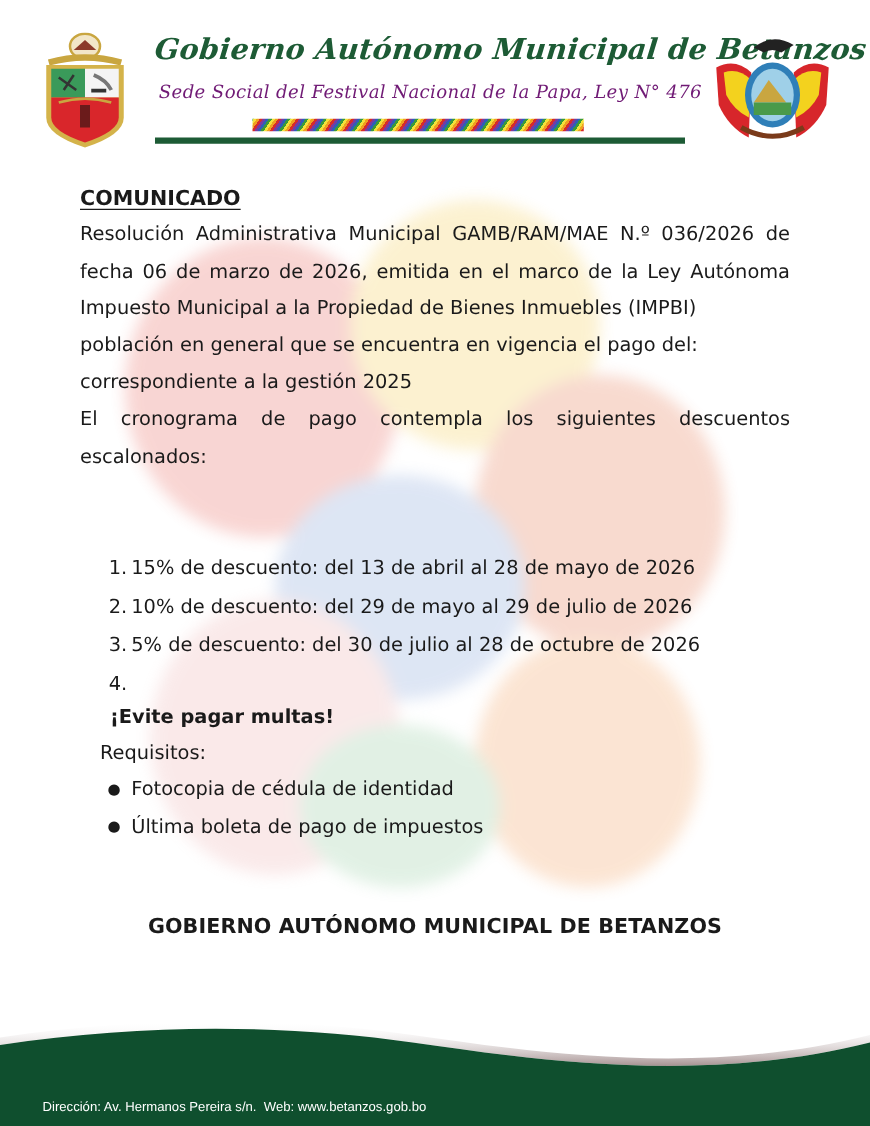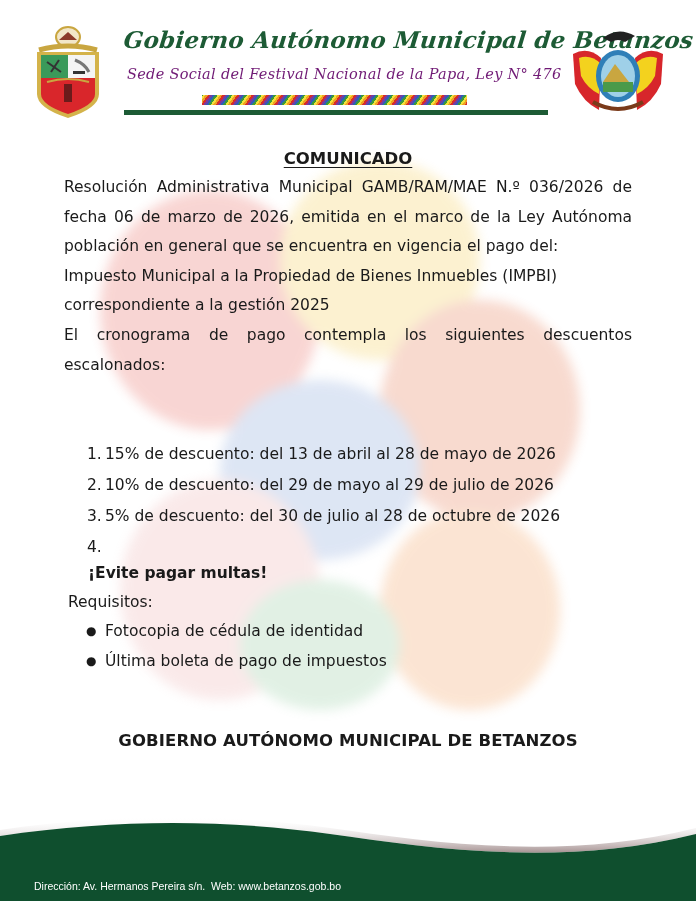--- a/index.html
+++ b/index.html
@@ -14,29 +14,29 @@
   .crest-left { position: absolute; left: 33px; top: 26px; width: 70px; height: 94px; }
   .crest-right { position: absolute; left: 563px; top: 24px; width: 110px; height: 94px; }
   .title-script { position: absolute; left: 124px; top: 26px; font-family: "DejaVu Serif", serif; font-style: italic; font-weight: bold; font-size: 23px; color: #1d5b35; letter-spacing: 0.2px; white-space: nowrap; transform: skewX(-6deg); }
   .subtitle-script { position: absolute; left: 127px; top: 66px; font-family: "DejaVu Serif", serif; font-style: italic; font-size: 14.5px; color: #701a75; white-space: nowrap; letter-spacing: 0.3px; }
   .aguayo { position: absolute; left: 202px; top: 95px; width: 265px; height: 10px;
     background: repeating-linear-gradient(-55deg, #d62b2b 0 2px, #f0a020 2px 4px, #f3e23a 4px 6px, #3a9a3a 6px 8px, #2e5fb8 8px 10px, #7a3aa0 10px 12px); }
   .green-rule { position: absolute; left: 124px; top: 110px; width: 424px; height: 5px; background: #1d5b35; }
 
   
   .content { position: absolute; left: 64px; top: 0; width: 568px; font-size: 15.5px; line-height: 29.6px; color: #1a1a1a; }
-  .heading { position: absolute; left: 0; top: 144px; width: 568px; text-align: center; font-weight: bold; font-size: 16.5px; text-decoration: underline; text-underline-offset: 3px; }
+  .heading { position: absolute; left: 0; top: 144px; width: 568px; text-align: left; font-weight: bold; font-size: 16.5px; text-decoration: underline; text-underline-offset: 3px; }
   .para { position: absolute; left: 0; width: 568px; text-align: justify; text-align-last: left; }
   .line { display: block; }
   .justify-line { display: block; text-align: justify; text-align-last: justify; }
   .ol { position: absolute; left: 0; top: 440px; width: 568px; margin: 0; padding: 0; list-style: none; }
   .ol li { position: relative; padding-left: 41px; height: 31px; line-height: 29.6px; white-space: nowrap; }
   .ol li .num { position: absolute; left: 23px; }
   .bold-line { position: absolute; left: 0; top: 559px; font-weight: bold; margin-left: 24px; }
-  .req-label { position: absolute; left: 4px; top: 588px; }
+  .req-label { position: absolute; left: 16px; top: 588px; }
   .ul { position: absolute; left: 0; top: 617px; width: 568px; margin: 0; padding: 0; list-style: none; }
   .ul li { position: relative; padding-left: 41px; height: 30px; line-height: 29.6px; white-space: nowrap; }
   .ul li .dot { position: absolute; left: 22px; top: 0; font-size: 12px; }
   .signature { position: absolute; left: 0; top: 726px; width: 568px; text-align: center; font-weight: bold; font-size: 16.5px; letter-spacing: 0.1px; }
 
   
   .footer { position: absolute; left: 0; top: 800px; width: 696px; height: 101px; }
   .footer svg { position: absolute; left: 0; top: 0; }
   .footer-text { position: absolute; left: 34px; top: 853px; font-family: "Liberation Sans", sans-serif; font-size: 10.5px; line-height: 13.5px; color: #ffffff; white-space: pre; }
   .footer-text span { display: block; }
@@ -88,22 +88,22 @@
     <path d="M30 78 Q55 92 80 78" stroke="#7a3a1a" stroke-width="4" fill="none"></path>
   </svg>
 </div>
 
 <div class="content">
   <div class="heading">COMUNICADO</div>
 
   <div class="para" style="top:173px;">
     <span class="justify-line">Resolución Administrativa Municipal GAMB/RAM/MAE N.º 036/2026 de</span>
     <span class="justify-line">fecha 06 de marzo de 2026, emitida en el marco de la Ley Autónoma</span>
+    <span class="line">Impuesto Municipal a la Propiedad de Bienes Inmuebles (IMPBI)</span>
     <span class="line">población en general que se encuentra en vigencia el pago del:</span>
-    <span class="line">Impuesto Municipal a la Propiedad de Bienes Inmuebles (IMPBI)</span>
     <span class="line">correspondiente a la gestión 2025</span>
     <span class="justify-line">El cronograma de pago contempla los siguientes descuentos</span>
     <span class="line">escalonados:</span>
   </div>
 
   <ol class="ol">
     <li><span class="num">1.</span><span>15% de descuento: del 13 de abril al 28 de mayo de 2026</span></li>
     <li><span class="num">2.</span><span>10% de descuento: del 29 de mayo al 29 de julio de 2026</span></li>
     <li><span class="num">3.</span><span>5% de descuento: del 30 de julio al 28 de octubre de 2026</span></li>
     <li><span class="num">4.</span></li>

